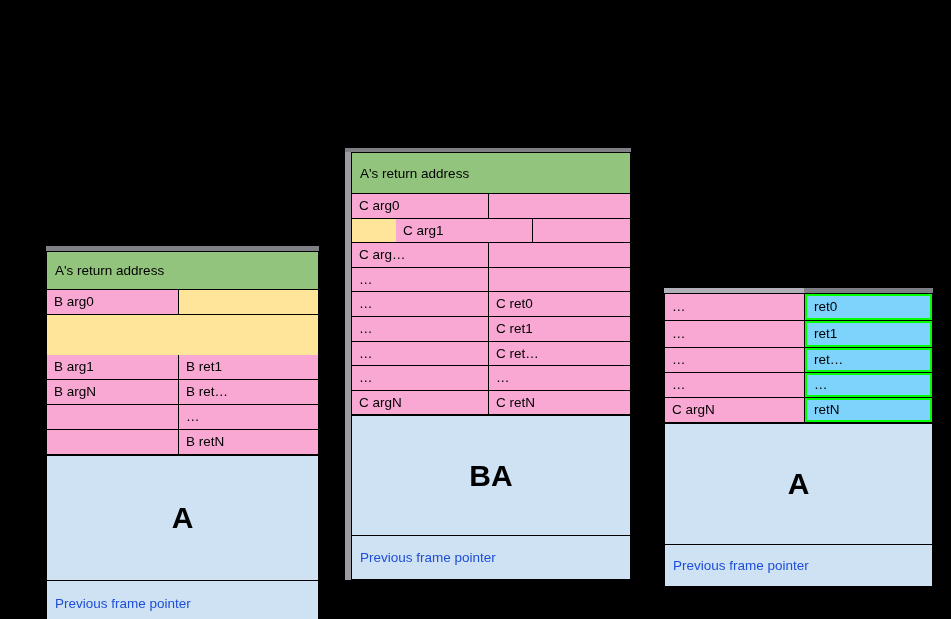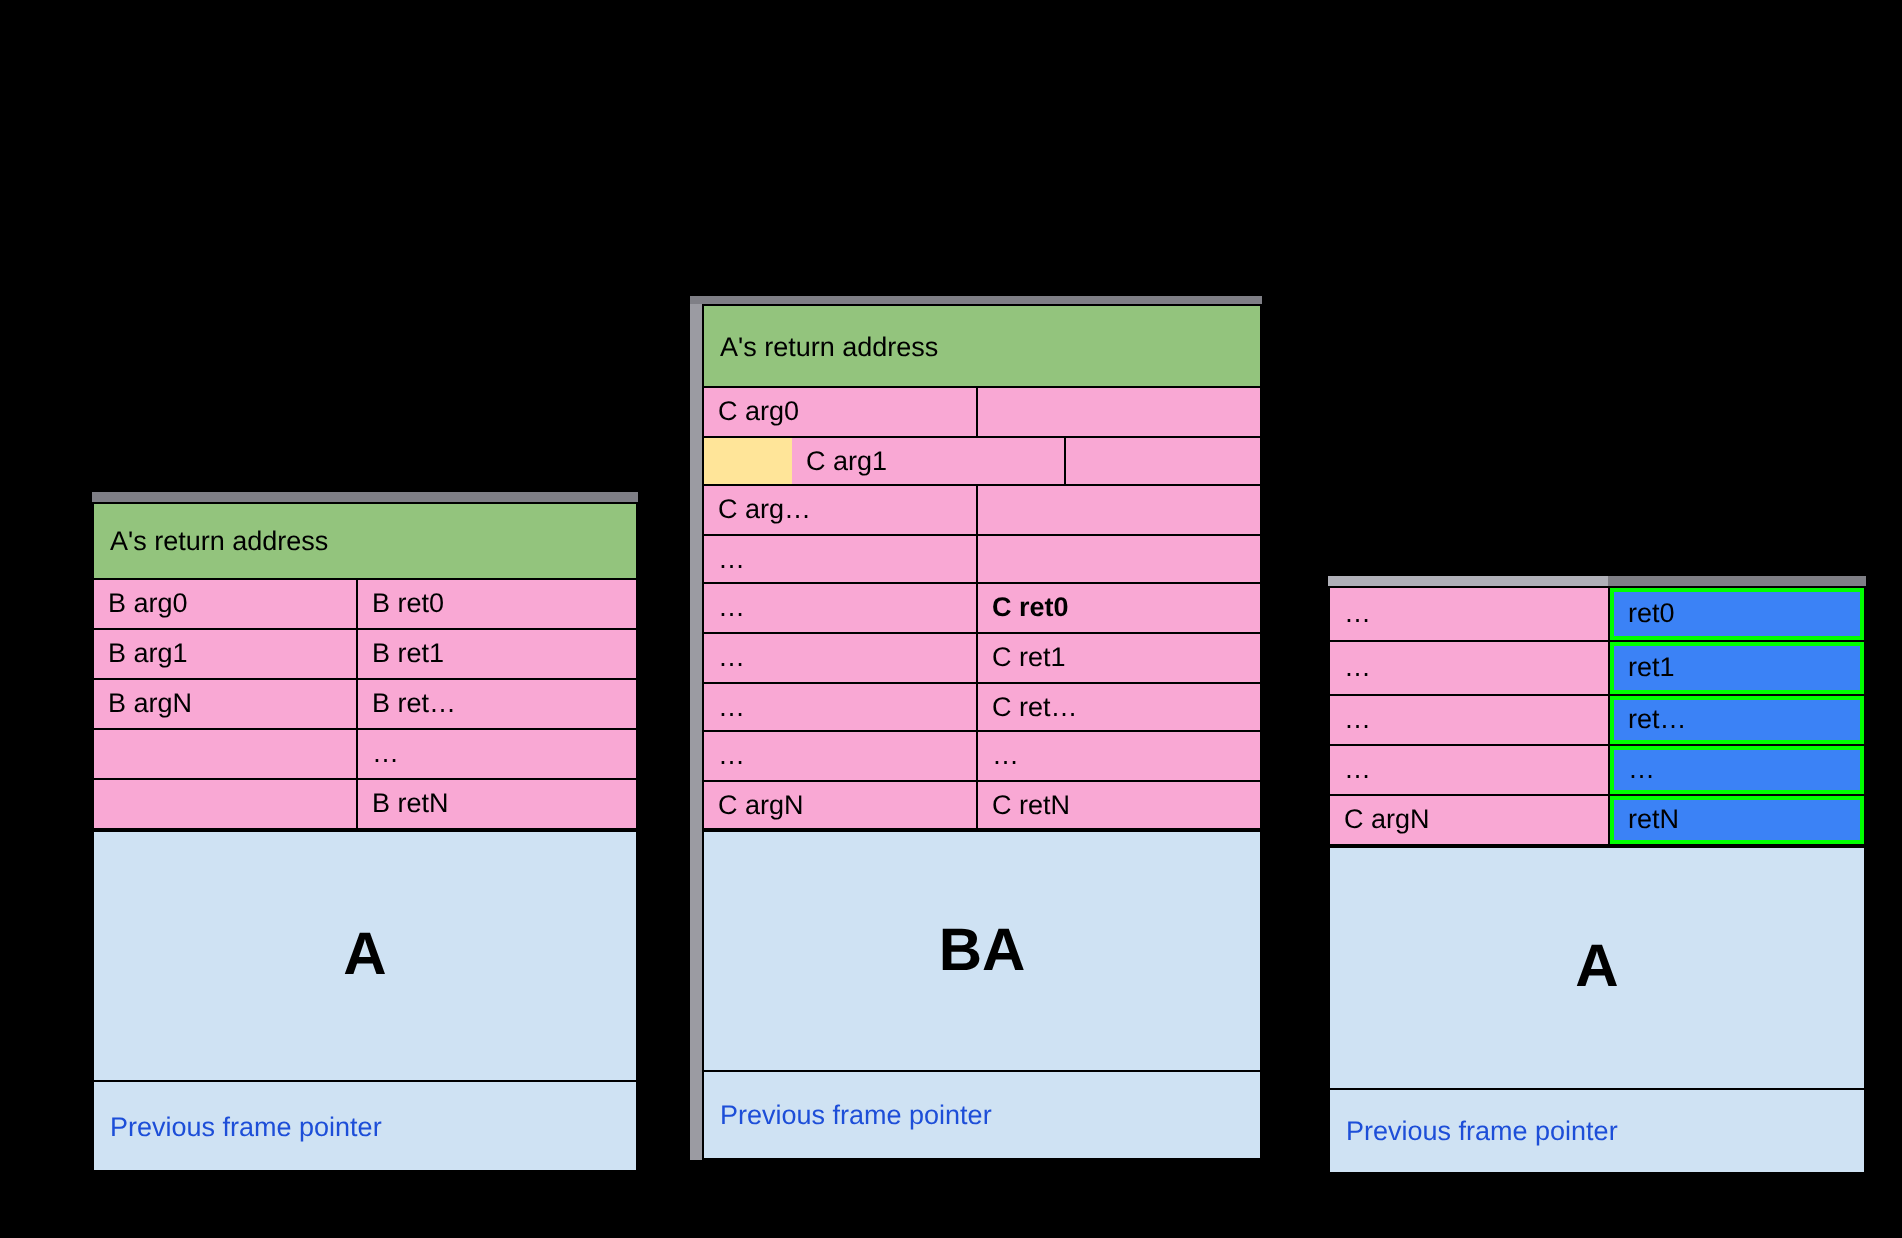--- a/index.html
+++ b/index.html
@@ -103,45 +103,42 @@
     align-items: center;
     padding: 0 8px;
     font-size: 13.5px;
     color: #1d4ed8;
   }
 
   
   .hl-green {
     box-sizing: border-box;
     border: 2px solid #00ff00;
-    background: #3b82f6;
+    background: #7dd3fc;
     position: relative;
     z-index: 3;
   }
 </style>
 </head>
 <body>
 
 <div class="topbar" style="left:46px; top:246px; width:273px; height:5px;"></div>
 
 <div class="stack" style="left:46px; top:251px; width:273px; height:335px;">
 
   <div class="hdr-green" style="height:38px;">
     <span>A's return address</span>
   </div>
 
   <div class="row" style="height:25px;">
     <div class="cell cell-left yellow" style="width:132px;">
         <span>B arg0</span>
       </div>
-    <div class="cell cell-right yellow" style="flex:1;">
-        <span>B ret0</span>
-      </div>
-  </div>
-  <div class="row" style="height:25px;">
+  </div>
+  <div class="row" style="height:25px;margin-top:40px;">
     <div class="cell cell-left yellow" style="width:132px;">
         <span>B arg1</span>
       </div>
     <div class="cell cell-right yellow" style="flex:1;">
         <span>B ret1</span>
       </div>
   </div>
   <div class="row" style="height:25px;">
     <div class="cell cell-left yellow" style="width:132px;">
         <span>B argN</span>
@@ -216,21 +213,21 @@
         <span>…</span>
       </div>
     <div class="cell cell-right yellow" style="flex:1;">
         <span></span>
       </div>
   </div>
   <div class="row" style="height:24.6px;">
     <div class="cell cell-left yellow" style="width:137px;">
         <span>…</span>
       </div>
-    <div class="cell cell-right yellow" style="flex:1;font-weight:bold;">
+    <div class="cell cell-right yellow" style="flex:1;">
         <span>C ret0</span>
       </div>
   </div>
   <div class="row" style="height:24.6px;">
     <div class="cell cell-left yellow" style="width:137px;">
         <span>…</span>
       </div>
     <div class="cell cell-right yellow" style="flex:1;">
         <span>C ret1</span>
       </div>

